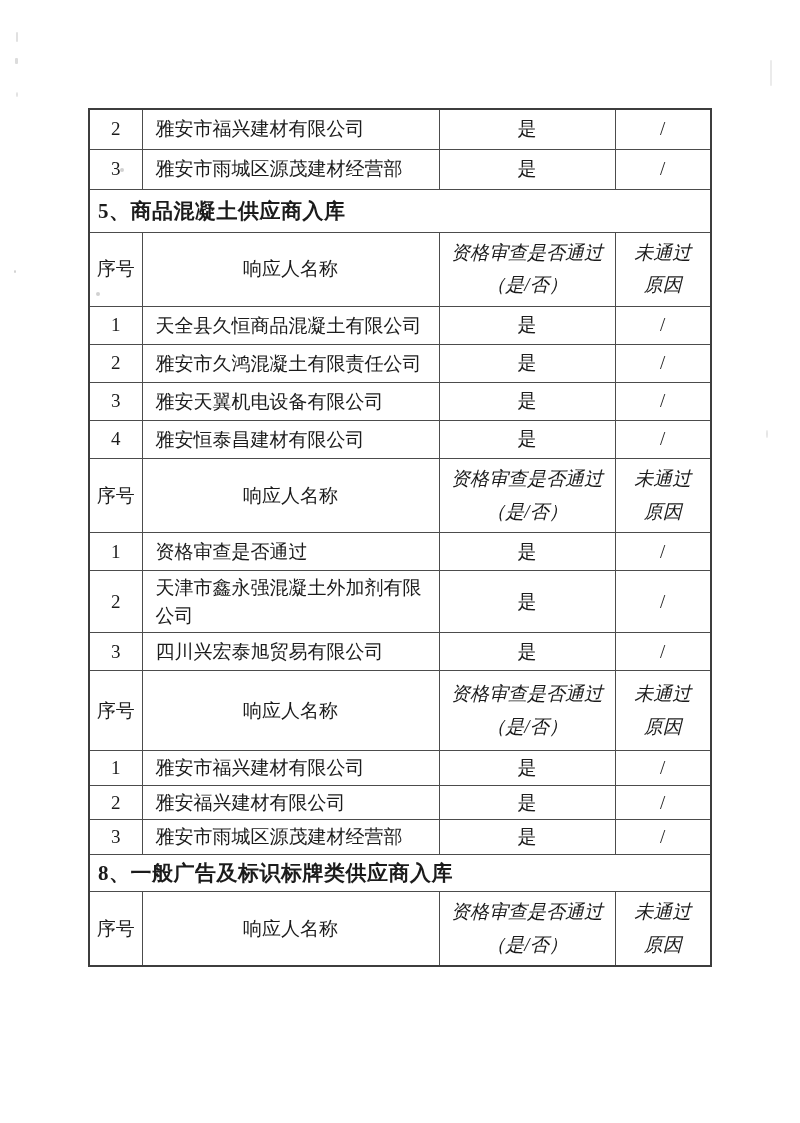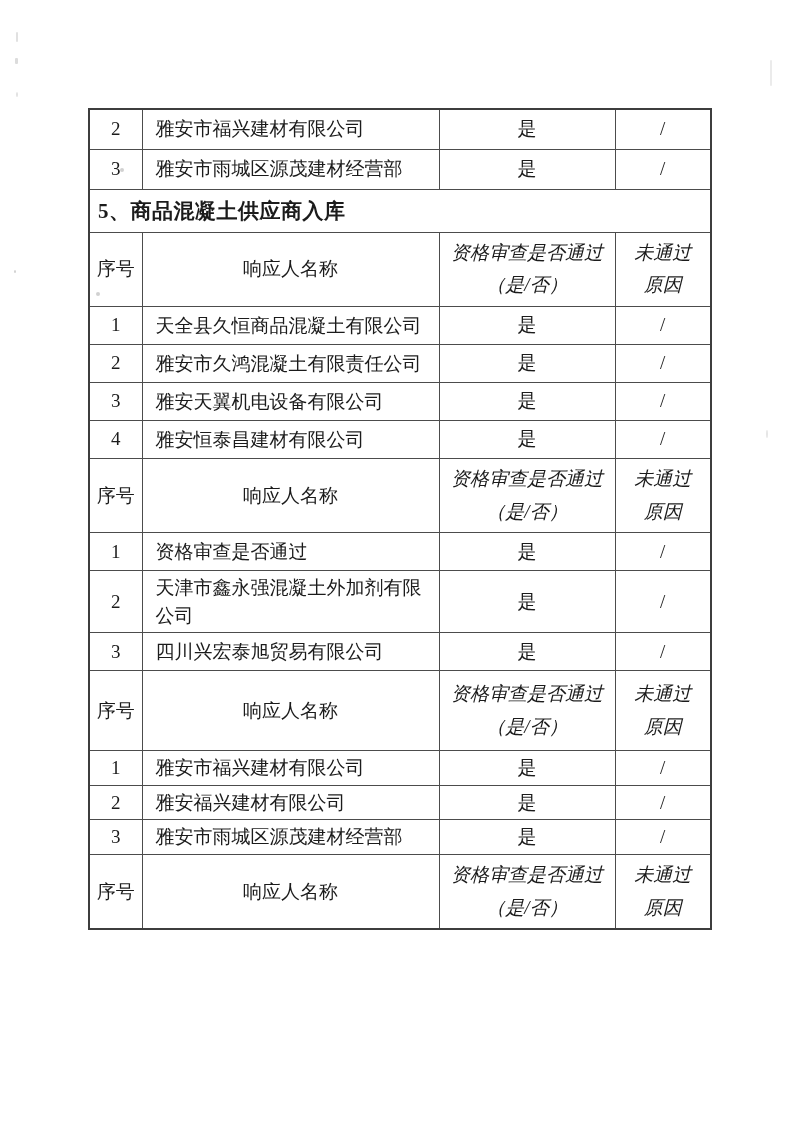--- a/index.html
+++ b/index.html
@@ -184,20 +184,23 @@
           <td class="c-name">雅安福兴建材有限公司</td>
           <td class="c-pass">是</td>
           <td class="c-reason">/</td>
         </tr>
         <tr class="data-row" style="height: 30px;">
           <td class="c-seq">3</td>
           <td class="c-name">雅安市雨城区源茂建材经营部</td>
           <td class="c-pass">是</td>
           <td class="c-reason">/</td>
         </tr>
+        <tr class="title-row" style="height: 33px;">
+          <td class="title-cell" colspan="4">8、一般广告及标识标牌类供应商入库</td>
+        </tr>
         <tr class="header-row" style="height: 73px;">
           <td>序号</td>
           <td>响应人名称</td>
           <td>
             <div class="hline">资格审查是否通过</div>
             <div class="hline">（是/否）</div>
           </td>
           <td>
             <div class="hline">未通过</div>
             <div class="hline">原因</div>

